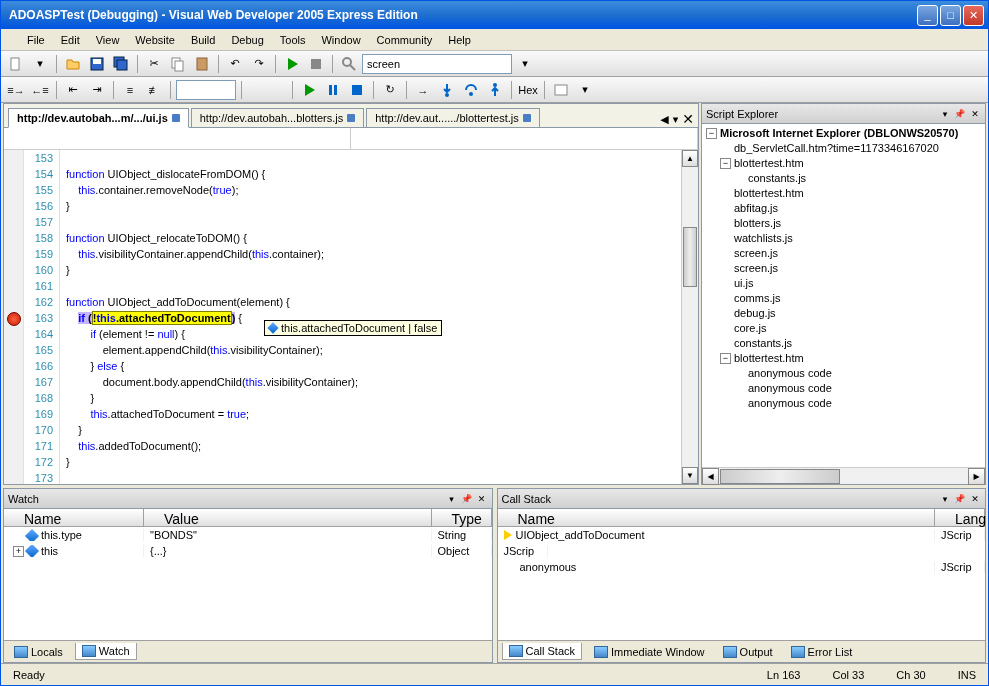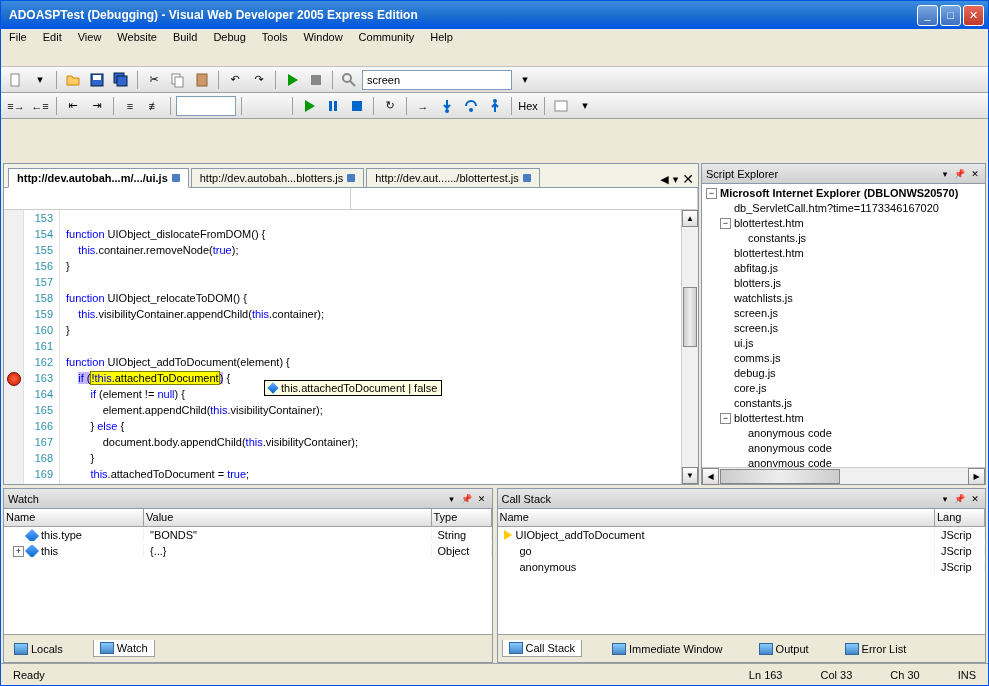--- a/index.html
+++ b/index.html
@@ -5,82 +5,82 @@
 * { box-sizing: border-box; margin: 0; padding: 0; font-family: Tahoma, sans-serif; font-size: 11px; }
 body { background: #ece9d8; width: 989px; height: 686px; overflow: hidden; }
 
 .window { width: 989px; height: 686px; border: 1px solid #0054e3; background: #ece9d8; display: flex; flex-direction: column; }
 .titlebar { height: 28px; background: linear-gradient(to bottom, #3c8cde 0%, #1f6fcf 50%, #0054e3 100%); display: flex; align-items: center; padding: 0 4px; color: white; }
 .titlebar-text { flex: 1; font-weight: bold; font-size: 12px; padding-left: 4px; }
 .titlebar-buttons { display: flex; gap: 2px; }
 .titlebar-btn { width: 21px; height: 21px; background: linear-gradient(to bottom, #7ba7e0, #3c6fc0); border: 1px solid #fff; border-radius: 3px; color: white; display: flex; align-items: center; justify-content: center; font-family: Arial; font-size: 11px; cursor: pointer; }
 .titlebar-btn.close { background: linear-gradient(to bottom, #e8695a, #c0392b); }
 
-.menubar { height: 38px; background: #ece9d8; display: flex; padding: 0 0; border-bottom: 1px solid #c0c0c0; }
+.menubar { height: 22px; background: #ece9d8; display: flex; align-items: center; padding: 0 18px; border-bottom: 1px solid #c0c0c0; }
 .menu-item { padding: 2px 8px; cursor: pointer; }
 
 .toolbar { height: 26px; background: linear-gradient(to bottom, #fafafa, #e0e0e0); border-bottom: 1px solid #a0a0a0; display: flex; align-items: center; padding: 0 4px; gap: 2px; }
 .tb-btn { width: 22px; height: 22px; display: flex; align-items: center; justify-content: center; cursor: pointer; border: 1px solid transparent; }
 .tb-sep { width: 1px; height: 18px; background: #a0a0a0; margin: 0 3px; }
 .tb-dropdown { height: 20px; background: white; border: 1px solid #7f9db9; padding: 0 4px; min-width: 100px; display: flex; align-items: center; }
 .tb-dropdown.wide { min-width: 150px; }
 
-.content-area { flex: 1; display: flex; flex-direction: column; min-height: 0; margin-top: 44px; }
+.content-area { flex: 1; display: flex; flex-direction: column; min-height: 0; }
 .upper-split { flex: 1; display: flex; min-height: 0; border-bottom: 3px solid #ece9d8; }
 .editor-pane { flex: 1; display: flex; flex-direction: column; min-width: 0; background: white; border: 1px solid #8b99a8; margin: 0 2px; }
 .script-explorer-pane { width: 285px; display: flex; flex-direction: column; background: white; border: 1px solid #8b99a8; margin-right: 2px; }
 
 .tab-strip { height: 24px; background: #f3f2e7; border-bottom: 1px solid #8b99a8; display: flex; align-items: flex-end; padding: 0 4px; }
 .tab { padding: 3px 8px; background: #f3f2e7; border: 1px solid #8b99a8; border-bottom: none; margin-right: 2px; cursor: pointer; display: flex; align-items: center; gap: 4px; font-size: 10px; }
 .tab.active { background: white; font-weight: bold; border-bottom: 1px solid white; margin-bottom: -1px; }
 .tab-lock { width: 8px; height: 8px; background: #4a7dc5; border-radius: 1px; }
 
 .editor-dropdowns { height: 22px; display: flex; border-bottom: 1px solid #ccc; }
 .editor-dd { flex: 1; border-right: 1px solid #ccc; background: white; display: flex; align-items: center; padding: 0 4px; }
 
 .code-area { flex: 1; display: flex; overflow: hidden; font-family: 'Courier New', monospace; font-size: 13px; background: white; position: relative; }
 .gutter { width: 20px; background: #f0f0f0; border-right: 1px solid #e0e0e0; }
 .breakpoint { width: 14px; height: 14px; background: radial-gradient(circle, #ff6040, #c02000); border-radius: 50%; margin: 2px auto; border: 1px solid #800000; }
 .line-numbers { width: 36px; background: white; color: #2b91af; text-align: right; padding-right: 6px; line-height: 16px; border-right: 1px solid #e0e0e0; }
 .code-lines { flex: 1; padding-left: 6px; line-height: 16px; white-space: pre; overflow: hidden; }
 .code-lines .kw { color: #0000ff; }
-.code-lines .hl { background: #c4b5fd; }
+.code-lines .hl { background: #c4b5fd; font-weight: bold; }
 .code-lines .sel { background: #ffff00; border: 1px solid #808000; }
 .tooltip { position: absolute; background: #ffffe1; border: 1px solid #000; padding: 1px 4px; font-size: 11px; font-family: Tahoma; }
 .scrollbar-v { width: 17px; background: #f0f0f0; border-left: 1px solid #ccc; display: flex; flex-direction: column; }
 .sb-btn { height: 17px; background: linear-gradient(#fff,#ddd); border: 1px solid #888; display: flex; align-items: center; justify-content: center; font-size: 8px; }
 .sb-thumb { background: linear-gradient(to right, #ccc, #eee, #ccc); border: 1px solid #888; margin: 1px; }
 
 .panel-header { height: 20px; background: linear-gradient(to bottom, #e8e8e8, #d0d0d0); border-bottom: 1px solid #8b99a8; display: flex; align-items: center; padding: 0 4px; font-weight: normal; }
 .panel-header .spacer { flex: 1; }
 .panel-icon { width: 12px; height: 12px; margin-left: 3px; cursor: pointer; display: flex; align-items: center; justify-content: center; font-size: 9px; }
 
 .tree { flex: 1; overflow: auto; padding: 2px; font-size: 11px; line-height: 15px; }
 .tree-node { display: flex; align-items: center; white-space: nowrap; padding: 0 2px; }
 .tree-toggle { width: 11px; height: 11px; border: 1px solid #888; background: white; display: flex; align-items: center; justify-content: center; font-size: 9px; margin-right: 3px; cursor: pointer; line-height: 1; }
 .tree-spacer { width: 14px; display: inline-block; }
 .tree-bold { font-weight: bold; }
 .scrollbar-h { height: 17px; background: #f0f0f0; border-top: 1px solid #ccc; display: flex; }
 
 .lower-split { height: 175px; display: flex; }
 .watch-pane, .callstack-pane { flex: 1; display: flex; flex-direction: column; border: 1px solid #8b99a8; margin: 0 2px; background: white; }
 .grid-header { height: 18px; background: linear-gradient(to bottom, #fff, #e0e0e0); border-bottom: 1px solid #a0a0a0; display: flex; }
-.grid-col { border-right: 1px solid #a0a0a0; padding: 2px 2px; font-size: 11px; }
+.grid-col { border-right: 1px solid #a0a0a0; padding: 2px 20px; font-size: 14px; }
 .grid-body { flex: 1; overflow: auto; }
 .grid-row { display: flex; height: 16px; align-items: center; }
 .grid-cell { padding: 0 6px; border-right: 1px solid #f0f0f0; overflow: hidden; white-space: nowrap; }
 .diamond { width: 10px; height: 10px; transform: rotate(45deg); background: linear-gradient(135deg, #6af, #06c); display: inline-block; margin-right: 4px; }
 .arrow-right { width: 0; height: 0; border-top: 5px solid transparent; border-bottom: 5px solid transparent; border-left: 8px solid #ffcc00; display: inline-block; margin-right: 4px; }
 
-.panel-tabs { height: 28px; display: flex; align-items: center; padding: 0 4px; gap: 24px; background: #ece9d8; border-top: 1px solid #a0a0a0; }
+.panel-tabs { height: 22px; display: flex; align-items: center; padding: 0 4px; gap: 6px; background: #ece9d8; border-top: 1px solid #a0a0a0; }
 .panel-tab { padding: 2px 6px; display: flex; align-items: center; gap: 3px; cursor: pointer; font-size: 11px; }
 .panel-tab.active { background: white; border: 1px solid #a0a0a0; border-top: none; }
 .panel-tab-icon { width: 14px; height: 12px; background: linear-gradient(#8cf, #48c); border: 1px solid #369; }
 
-.statusbar { height: 22px; background: #ece9d8; border-top: 1px solid #a0a0a0; display: flex; align-items: center; padding: 0 8px; gap: 30px; }
+.statusbar { height: 22px; background: #ece9d8; border-top: 1px solid #a0a0a0; display: flex; align-items: center; padding: 0 8px; gap: 24px; }
 .sb-field { padding: 0 4px; }
 .sb-spacer { flex: 1; }
 
 .icon-svg { width: 16px; height: 16px; }
 </style>
 </head>
 <body>
 
 <div class="window">
 
@@ -492,21 +492,20 @@
         <div class="grid-header">
           <div class="grid-col" style="flex:1">Name</div>
           <div class="grid-col" style="width:50px">Lang</div>
         </div>
         <div class="grid-body" id="callstack-grid">
             <div class="grid-row">
               <div class="grid-cell" style="flex:1;display:flex;align-items:center"><span class="arrow-right"></span>UIObject_addToDocument</div>
               <div class="grid-cell" style="width:50px">JScrip</div>
             </div>
             <div class="grid-row">
-              <div class="grid-cell" style="flex:1;display:flex;align-items:center"><span style="width:16px;display:inline-block"></span>go</div>
               <div class="grid-cell" style="width:50px">JScrip</div>
             </div>
             <div class="grid-row">
               <div class="grid-cell" style="flex:1;display:flex;align-items:center"><span style="width:16px;display:inline-block"></span>anonymous</div>
               <div class="grid-cell" style="width:50px">JScrip</div>
             </div>
           </div>
         <div class="panel-tabs">
           <div class="panel-tab active">
               <span class="panel-tab-icon"></span>

